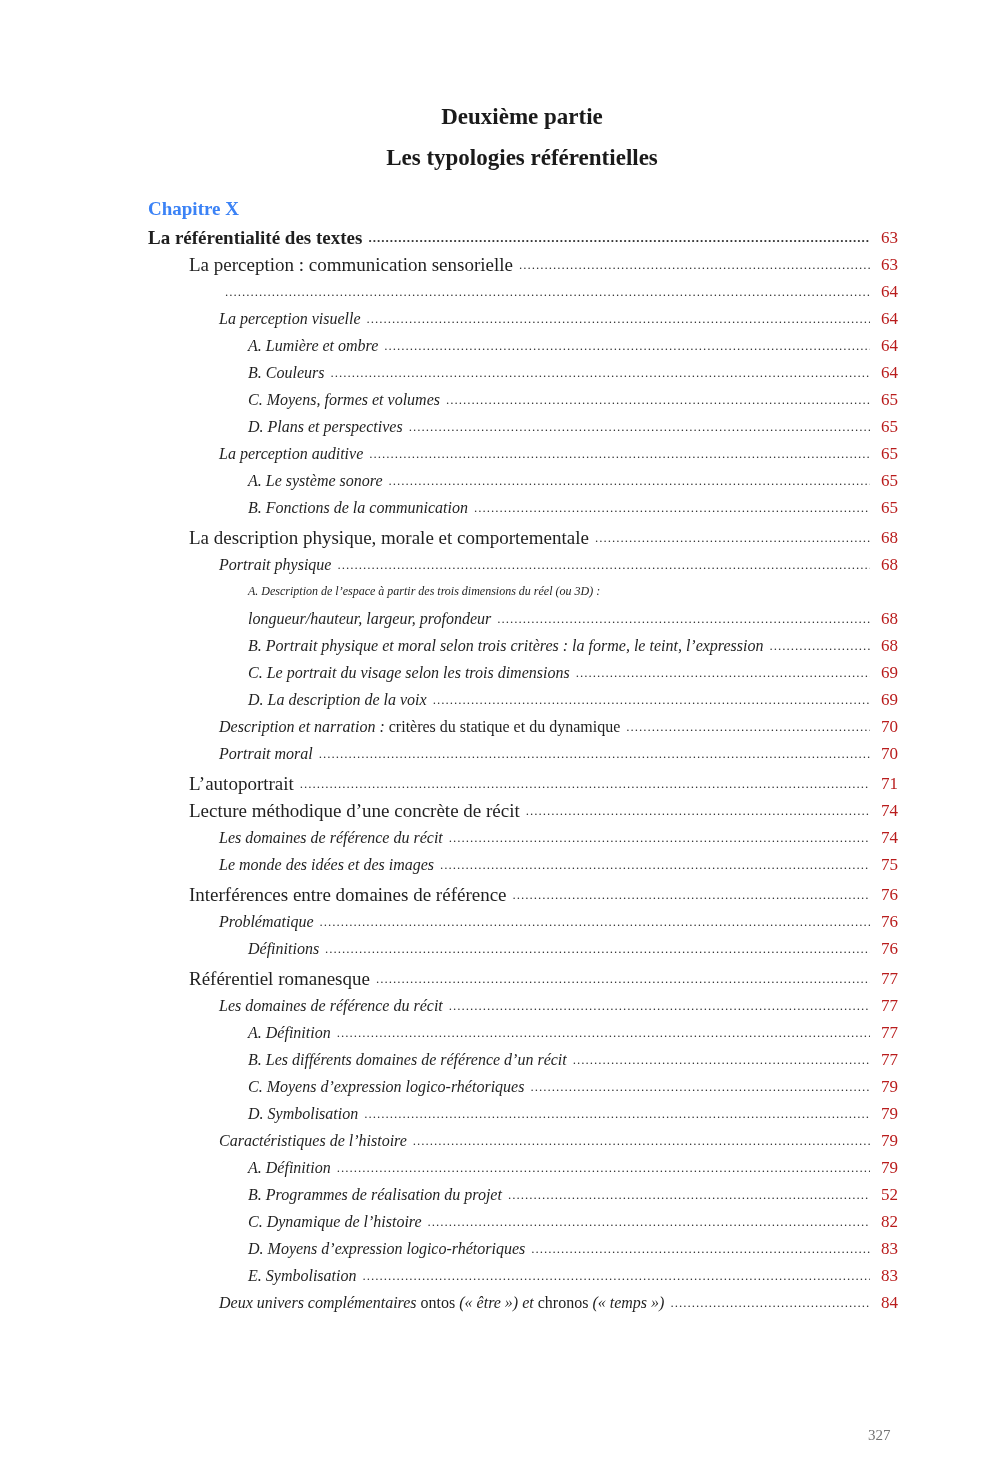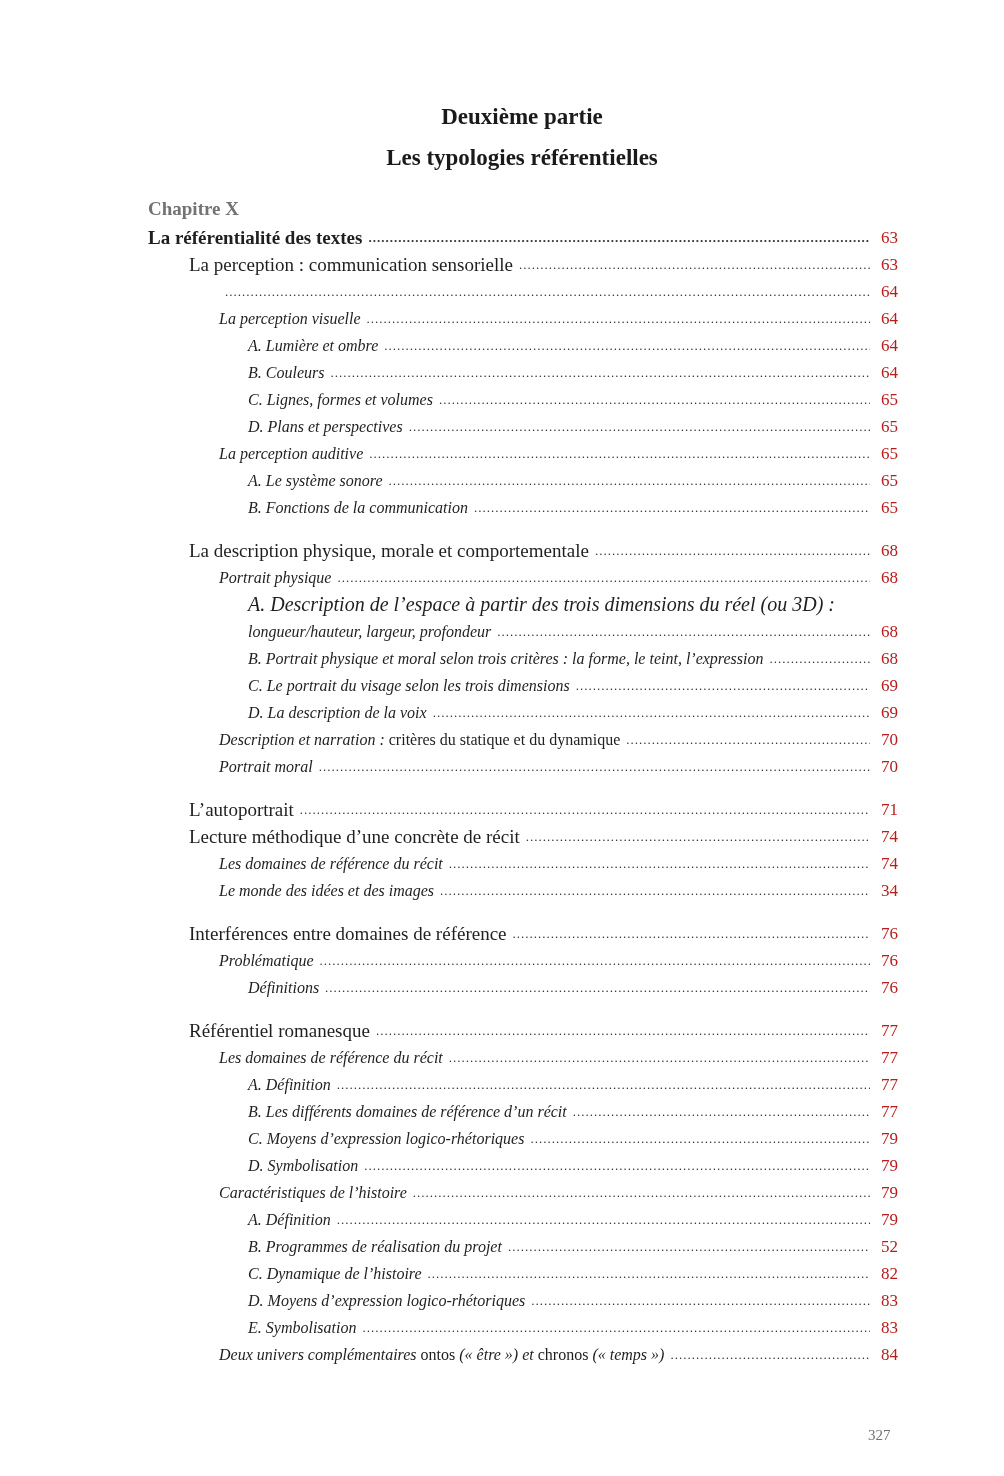--- a/index.html
+++ b/index.html
@@ -2,36 +2,36 @@
 <html><head>
 <meta charset="utf-8">
 <style>
   html, body { margin: 0; padding: 0; background: #ffffff; }
   body { width: 1004px; height: 1476px; position: relative; overflow: hidden;
          font-family: "Liberation Serif", "DejaVu Serif", serif; color: #1f1f1f; }
   .part-title { position: absolute; left: 0; width: 1044px; text-align: center;
                 font-weight: bold; font-size: 23px; color: #1a1a1a; }
   #part-label { top: 104px; }
   #part-name { top: 145px; }
-  .chapter-label { position: absolute; left: 148px; top: 198px; font-weight: bold; font-size: 19px; color: #737373; }
+  .chapter-label { position: absolute; left: 148px; top: 198px; font-weight: bold; font-size: 19px; color: #3b82f6; }
   .toc { position: absolute; left: 148px; top: 224px; width: 750px; }
   .row { display: flex; align-items: flex-start; height: 27px; line-height: 27px; white-space: nowrap; }
   .row .title { flex: 0 0 auto; }
   .row .leader { flex: 1 1 auto; overflow: hidden; color: #333; margin: 0 4px 0 6px;
                  font-style: normal; font-size: 13px; letter-spacing: 1px; }
   .row .leader::after { content: "................................................................................................................................................................................................................................................................................................"; }
   .row .page { flex: 0 0 auto; width: 24px; text-align: right; font-style: normal; font-size: 17px; color: #b91c1c; }
   .lvl0 { font-weight: bold; font-size: 19px; }
   .lvl0 .page { font-weight: normal; }
-  .lvl1 { padding-left: 41px; font-size: 19px; margin-top: 16px; height: 27px; }
+  .lvl1 { padding-left: 41px; font-size: 19px; margin-top: 3px; height: 27px; }
   .lvl2 { padding-left: 71px; font-style: italic; font-size: 16px; }
   .lvl3 { padding-left: 100px; font-style: italic; font-size: 16px; }
   .nomargin { margin-top: 0; }
   .upright { font-style: normal; }
-  .cont { padding-left: 100px; font-style: italic; font-size: 20px; height: 27px; line-height: 27px; }
+  .cont { padding-left: 100px; font-style: italic; font-size: 12px; height: 27px; line-height: 27px; }
   .page-number { position: absolute; left: 868px; top: 1427px; font-size: 15px; color: #737373; }
 </style>
 </head>
 <body>
 
 <div id="part-label" class="part-title">Deuxième partie</div>
 <div id="part-name" class="part-title">Les typologies référentielles</div>
 <div class="chapter-label">Chapitre X</div>
 
 <div class="toc">
@@ -59,21 +59,21 @@
         <span class="title">A. Lumière et ombre</span>
         <span class="leader"></span>
         <span class="page">64</span>
       </div>
       <div class="row lvl3">
         <span class="title">B. Couleurs</span>
         <span class="leader"></span>
         <span class="page">64</span>
       </div>
       <div class="row lvl3">
-        <span class="title">C. Lignes, formes et volumes</span>
+        <span class="title">C. Moyens, formes et volumes</span>
         <span class="leader"></span>
         <span class="page">65</span>
       </div>
       <div class="row lvl3">
         <span class="title">D. Plans et perspectives</span>
         <span class="leader"></span>
         <span class="page">65</span>
       </div>
       <div class="row lvl2">
         <span class="title">La perception auditive</span>
@@ -142,21 +142,21 @@
         <span class="page">74</span>
       </div>
       <div class="row lvl2">
         <span class="title">Les domaines de référence du récit</span>
         <span class="leader"></span>
         <span class="page">74</span>
       </div>
       <div class="row lvl2">
         <span class="title">Le monde des idées et des images</span>
         <span class="leader"></span>
-        <span class="page">34</span>
+        <span class="page">75</span>
       </div>
       <div class="row lvl1">
         <span class="title">Interférences entre domaines de référence</span>
         <span class="leader"></span>
         <span class="page">76</span>
       </div>
       <div class="row lvl2">
         <span class="title">Problématique</span>
         <span class="leader"></span>
         <span class="page">76</span>

